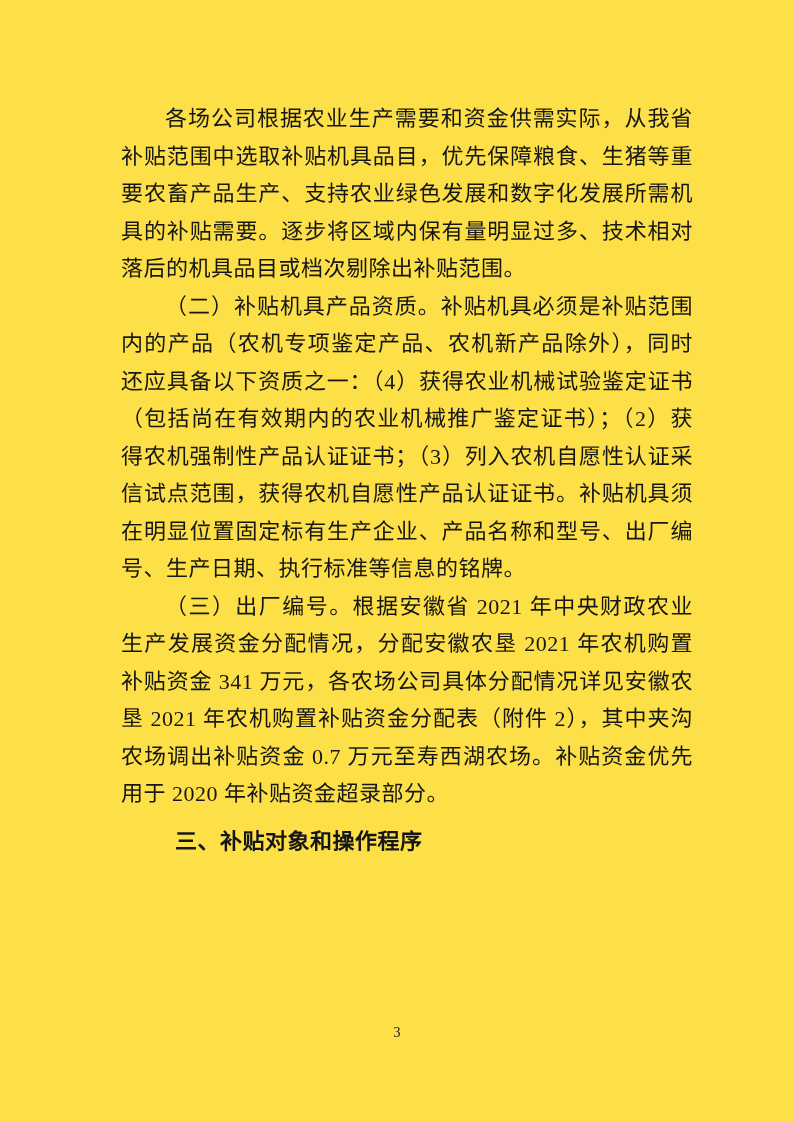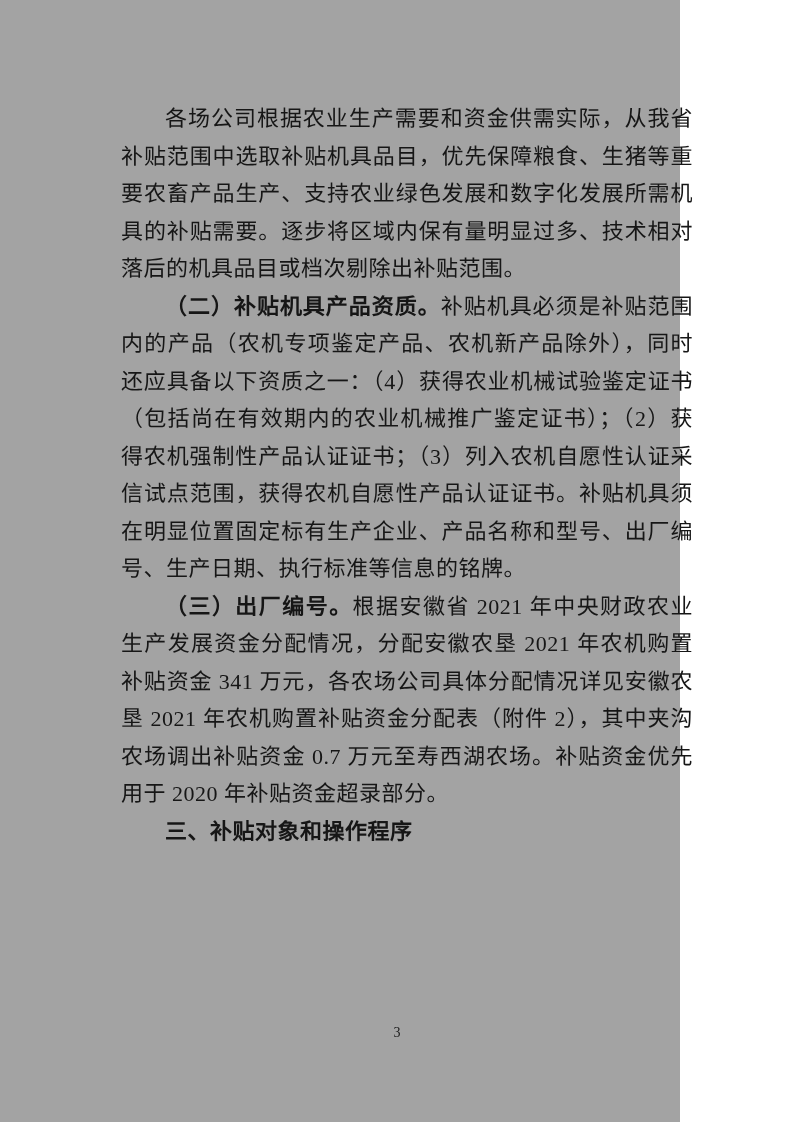--- a/index.html
+++ b/index.html
@@ -13,46 +13,46 @@
     background: #ffffff;
     font-family: "Liberation Serif", "DejaVu Serif", serif;
     color: #161616;
     position: relative;
     overflow: hidden;
   }
   .page {
     position: absolute;
     left: 0;
     top: 0;
-    width: 680px;
+    width: 794px;
     height: 1122px;
-    background: #a3a3a3;
+    background: #fde047;
   }
   .doc-body {
     position: absolute;
     left: 121px;
     top: 100px;
     width: 572px;
     font-size: 22px;
     line-height: 37.5px;
     text-align: justify;
     text-justify: inter-ideograph;
     letter-spacing: 0.5px;
   }
   .para {
     margin: 0;
     padding: 0;
     text-indent: 2em;
   }
   .para .lead {
-    font-weight: bold;
+    font-weight: normal;
     font-family: "Liberation Sans", "DejaVu Sans", sans-serif;
   }
   .section-heading {
-    margin: 0;
+    margin: 10px;
     padding: 0;
     text-indent: 2em;
     font-size: 22px;
     line-height: 37.5px;
     font-weight: bold;
     font-family: "Liberation Sans", "DejaVu Sans", sans-serif;
   }
   .page-number {
     position: absolute;
     left: 0;

